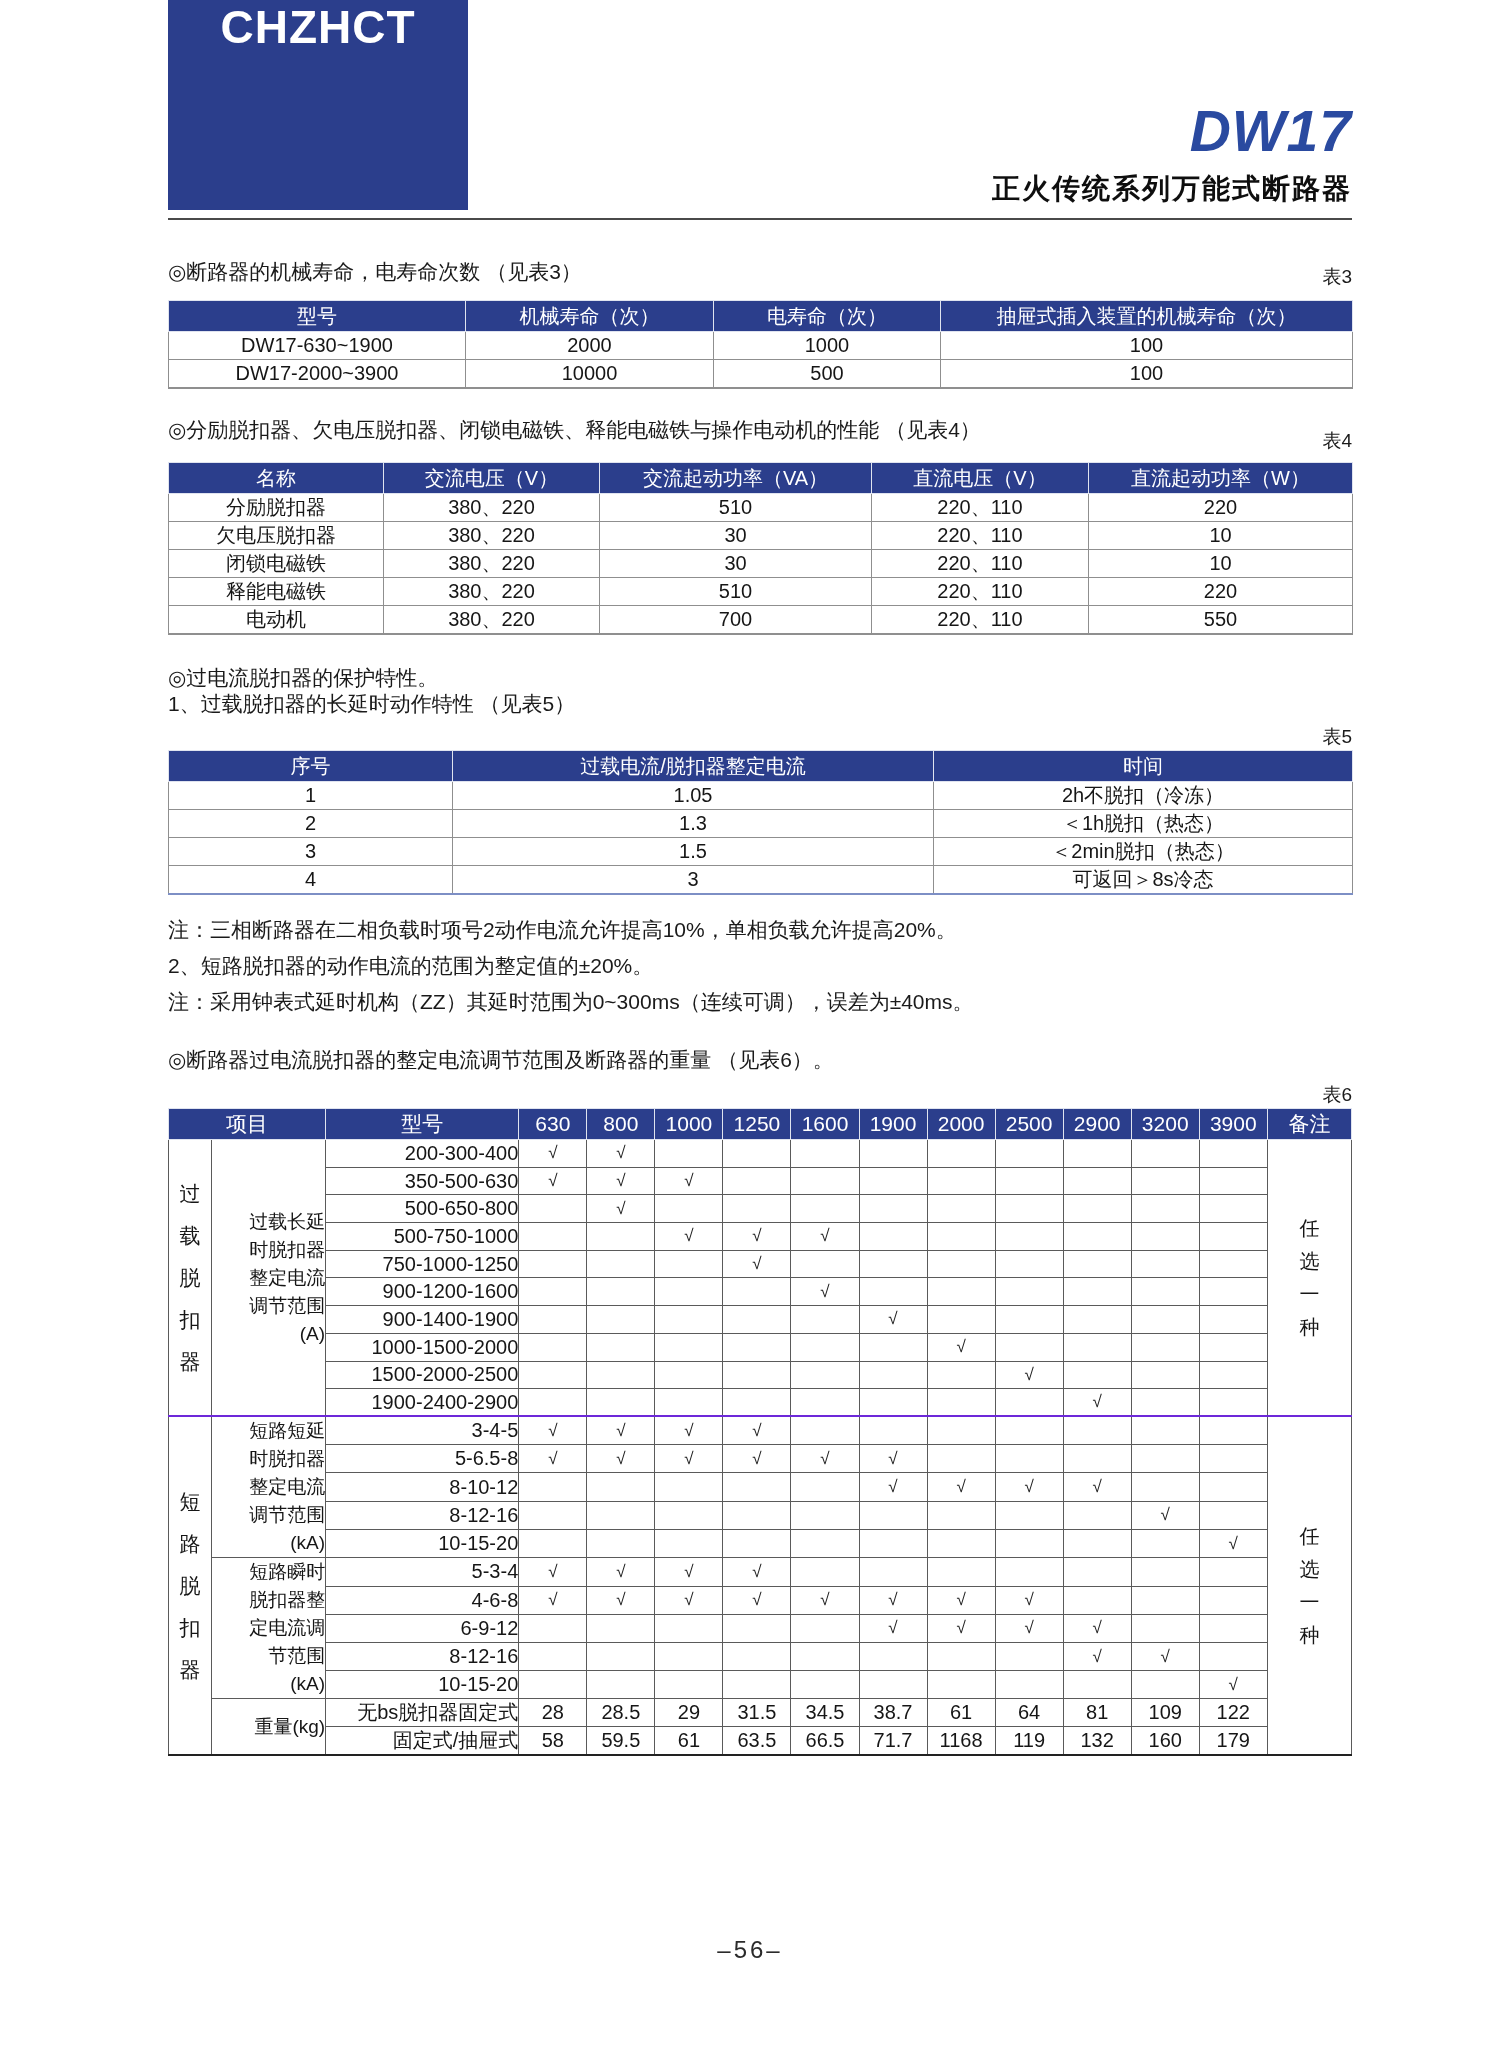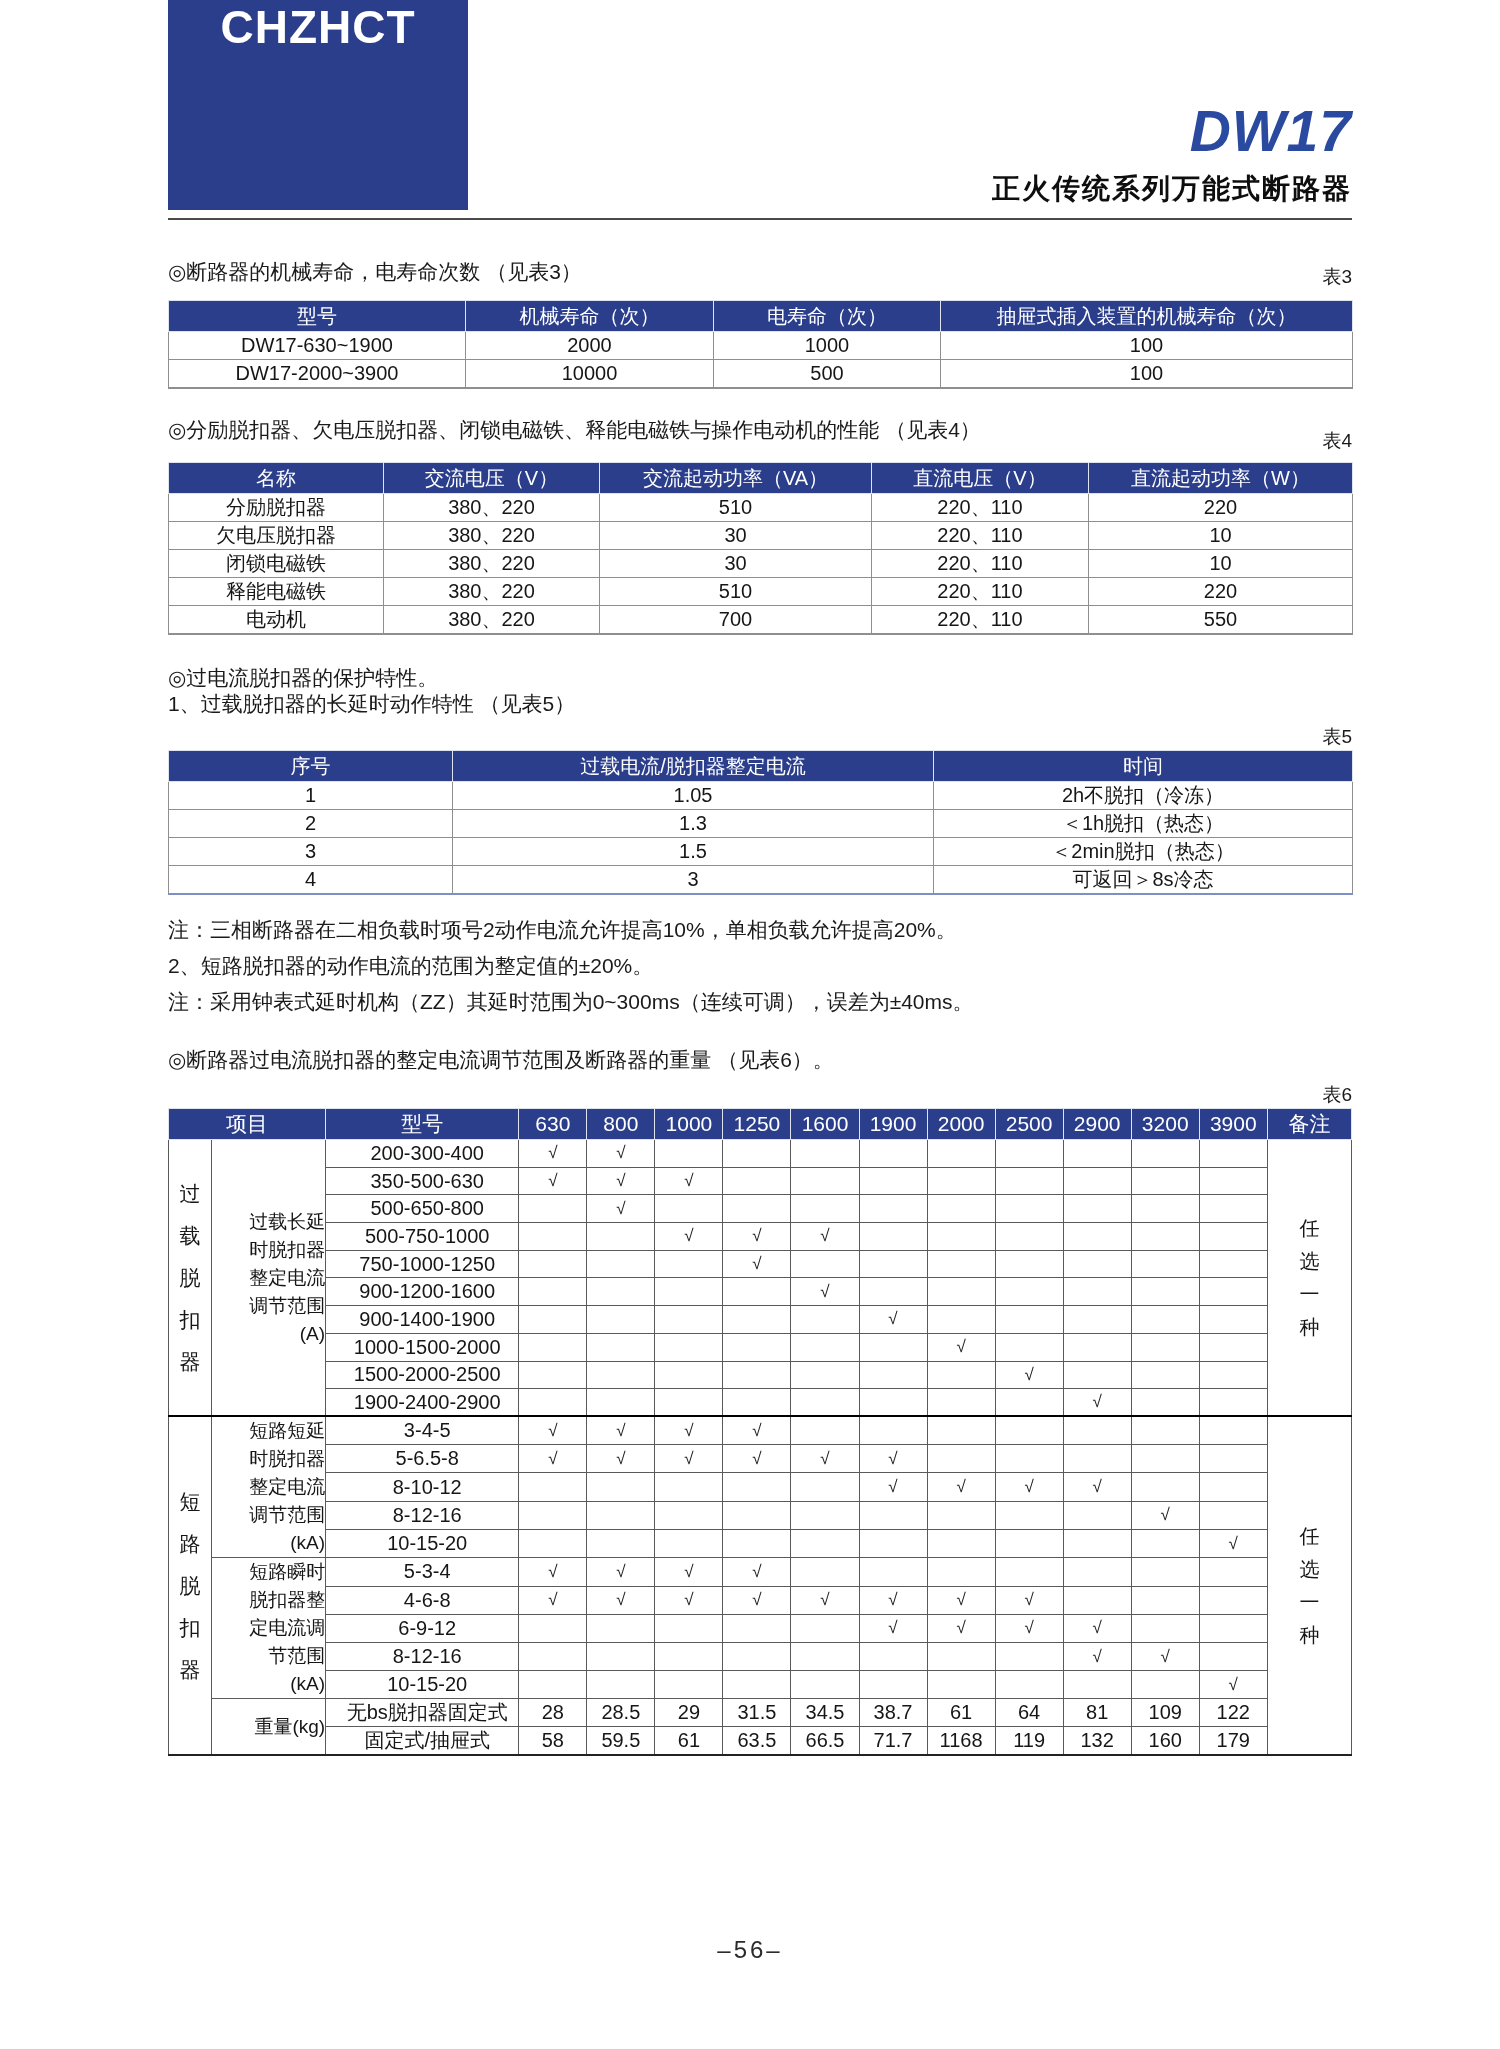--- a/index.html
+++ b/index.html
@@ -32,27 +32,27 @@
   #table5 td{height:27px;}
   #table5{border-bottom:2px solid #7d8fc5;}
   #table3,#table4{border-bottom:2px solid var(--grid);}
 
   
   #table6{width:1184px;}
   #table6 th{background:var(--blue);color:#ffffff;font-weight:500;font-size:21px;
         height:30px;border:1px solid #dfe3ef;padding:0;}
   #table6 td{border:1px solid var(--grid6);background:#ffffff;padding:0;}
   #table6 tr{height:27.7px;}
-  .t6-model{font-size:20px;text-align:center;padding-left:10px !important;color:#161616;white-space:nowrap;}
+  .t6-model{font-size:20px;text-align:right;padding-left:10px !important;color:#161616;white-space:nowrap;}
   .t6-check{font-size:17px;text-align:center;color:#222222;}
   .t6-val{font-size:20px;text-align:center;color:#161616;}
   .t6-sec{font-size:19px;text-align:right;line-height:28px;vertical-align:middle;color:#161616;}
   .t6-vert{font-size:21px;text-align:center;line-height:42px;vertical-align:middle;color:#161616;}
   .t6-remark{font-size:20px;text-align:center;line-height:33px;vertical-align:middle;color:#161616;}
-  #table6 tr.group-start td{border-top:2px solid #000000;}
+  #table6 tr.group-start td{border-top:2px solid #6d28d9;}
   #table6{border-bottom:2px solid #222222;}
 
   .note-line{font-size:21px;color:#1a1a1a;}
   .footer-num{left:0;top:1936px;width:1500px;text-align:center;font-size:24px;
         letter-spacing:3px;color:#2b2b2b;}
 </style>
 </head>
 <body>
 
 <div class="page">

